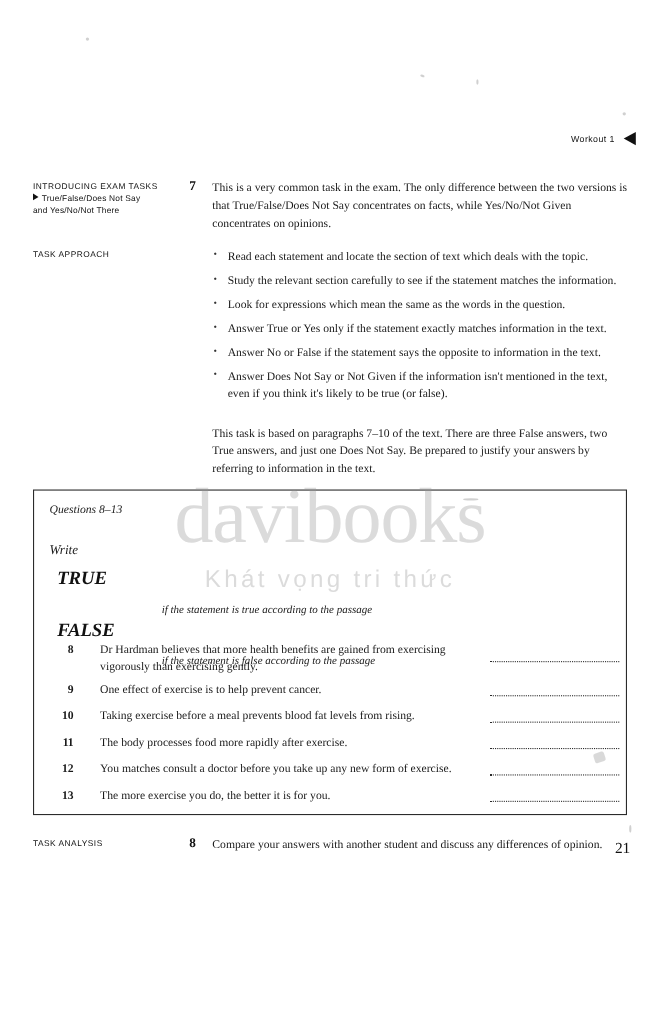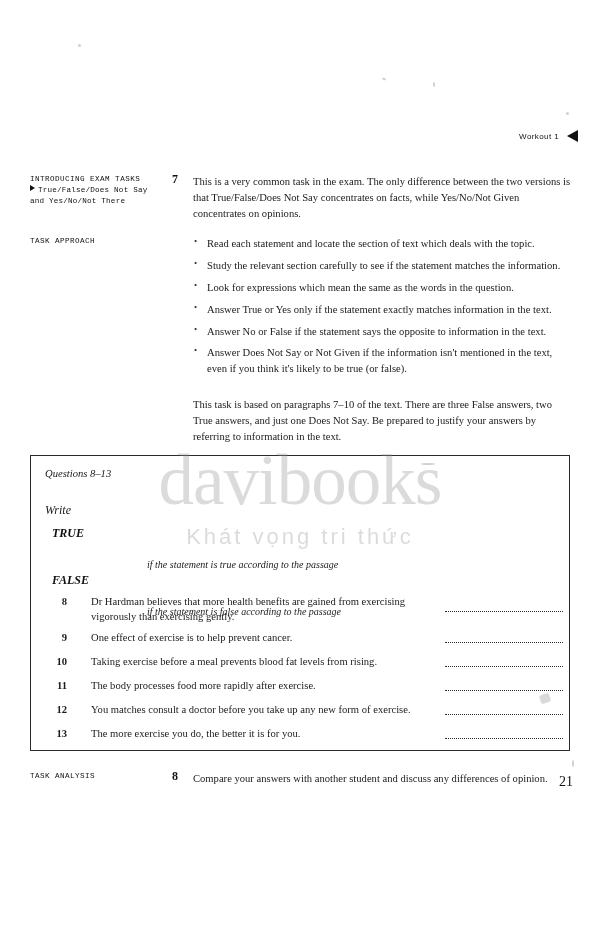--- a/index.html
+++ b/index.html
@@ -10,21 +10,21 @@
     width: 600px;
     height: 940px;
     background: #ffffff;
     font-family: "Liberation Serif", serif;
     color: #1a1a1a;
     position: relative;
     overflow: hidden;
   }
   .page {
     position: absolute;
-    left: 0; top: 14px;
+    left: 0; top: 4px;
     width: 600px;
     height: 820px;
   }
 
   
   .header {
     position: absolute;
     right: 22px;
     top: 116px;
     display: flex;
@@ -42,21 +42,21 @@
     border-top: 6px solid transparent;
     border-bottom: 6px solid transparent;
     border-right: 11px solid #111;
   }
 
   
   .sidelabel {
     position: absolute;
     left: 30px;
     width: 140px;
-    font-family: Liberation Mono, monospace;
+    font-family: Liberation Sans, sans-serif;
     font-size: 7.6px;
     letter-spacing: .45px;
     color: #111;
     line-height: 1.45;
   }
   #lbl-intro { top: 160px; }
   #lbl-intro .sub {
     letter-spacing: .2px;
     font-size: 7.6px;
   }
@@ -160,21 +160,21 @@
     width: 470px;
   }
   .legend-row {
     display: flex;
     margin-bottom: 3px;
   }
   .legend-term {
     width: 95px;
     font-weight: bold;
     font-style: italic;
-    font-size: 12px;
+    font-size: 17px;
     color: #111;
   }
   .legend-def {
     font-style: italic;
     font-size: 10px;
     color: #1a1a1a;
     margin-top: 33px;
   }
 
   .qrow {

